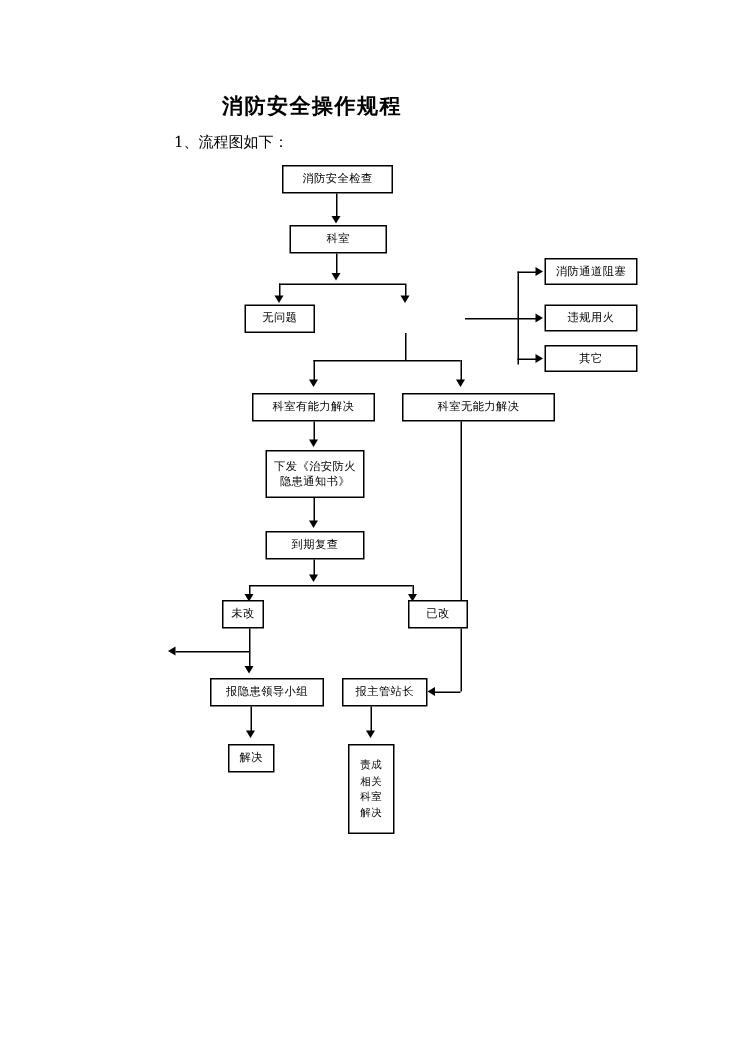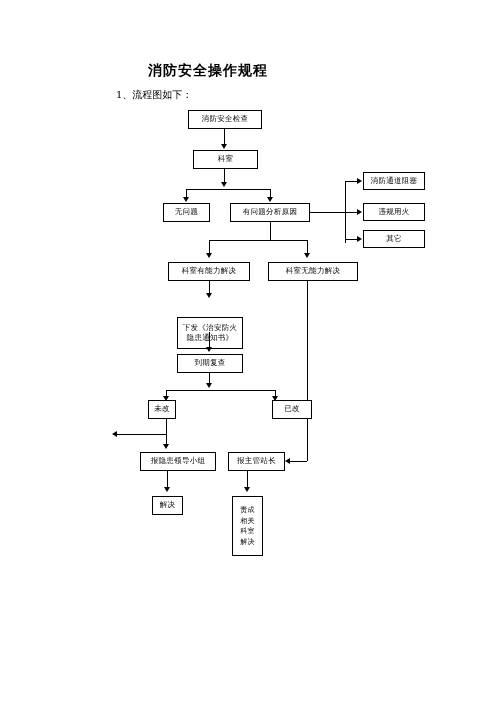--- a/index.html
+++ b/index.html
@@ -121,23 +121,20 @@
   <div class="ln-h" style="left:186px; top:189px; width:84px;"></div>
   <div class="ln-v" style="left:186px; top:189px; height:9px;"></div>
   <div class="ln-v" style="left:270px; top:189px; height:9px;"></div>
   <div class="arrow down" style="left:183px; top:197px;"></div>
   <div class="arrow down" style="left:267px; top:197px;"></div>
 
   <div class="node" style="left:163px; top:203px; width:47px; height:19px;">
     <span class="ln">无问题</span>
   </div>
 
-  <div class="node" style="left:230px; top:203px; width:80px; height:19px;">
-    <span class="ln">有问题分析原因</span>
-  </div>
 
   <div class="ln-h" style="left:310px; top:212px; width:35px;"></div>
   <div class="ln-v" style="left:345px; top:181px; height:62px;"></div>
 
   <div class="ln-h" style="left:345px; top:181px; width:13px;"></div>
   <div class="arrow right" style="left:357px; top:177.5px;"></div>
 
   <div class="ln-h" style="left:345px; top:212px; width:13px;"></div>
   <div class="arrow right" style="left:357px; top:208.5px;"></div>
 
@@ -160,32 +157,32 @@
   <div class="ln-h" style="left:209px; top:240px; width:98px;"></div>
   <div class="ln-v" style="left:209px; top:240px; height:14px;"></div>
   <div class="ln-v" style="left:307px; top:240px; height:14px;"></div>
   <div class="arrow down" style="left:206px; top:253px;"></div>
   <div class="arrow down" style="left:304px; top:253px;"></div>
 
   <div class="node" style="left:168px; top:262px; width:82px; height:19px;">
     <span class="ln">科室有能力解决</span>
   </div>
 
-  <div class="node" style="left:268px; top:262px; width:90px; height:19px;">
+  <div class="node" style="left:268px; top:262px; width:102px; height:19px;">
     <span class="ln">科室无能力解决</span>
   </div>
 
   <div class="ln-v" style="left:307px; top:281px; height:180px;"></div>
   <div class="ln-h" style="left:290px; top:461px; width:17px;"></div>
   <div class="arrow left" style="left:285px; top:457.5px;"></div>
 
   <div class="ln-v" style="left:209px; top:281px; height:13px;"></div>
   <div class="arrow down" style="left:206px; top:293px;"></div>
 
-  <div class="node multiline" style="left:177px; top:317px; width:66px; height:32px;">
+  <div class="node multiline" style="left:177px; top:300px; width:66px; height:32px;">
     <span class="ln">下发《治安防火</span>
     <span class="ln">隐患通知书》</span>
   </div>
 
   <div class="ln-v" style="left:209px; top:332px; height:16px;"></div>
   <div class="arrow down" style="left:206px; top:347px;"></div>
 
   <div class="node" style="left:177px; top:354px; width:66px; height:19px;">
     <span class="ln">到期复查</span>
   </div>

